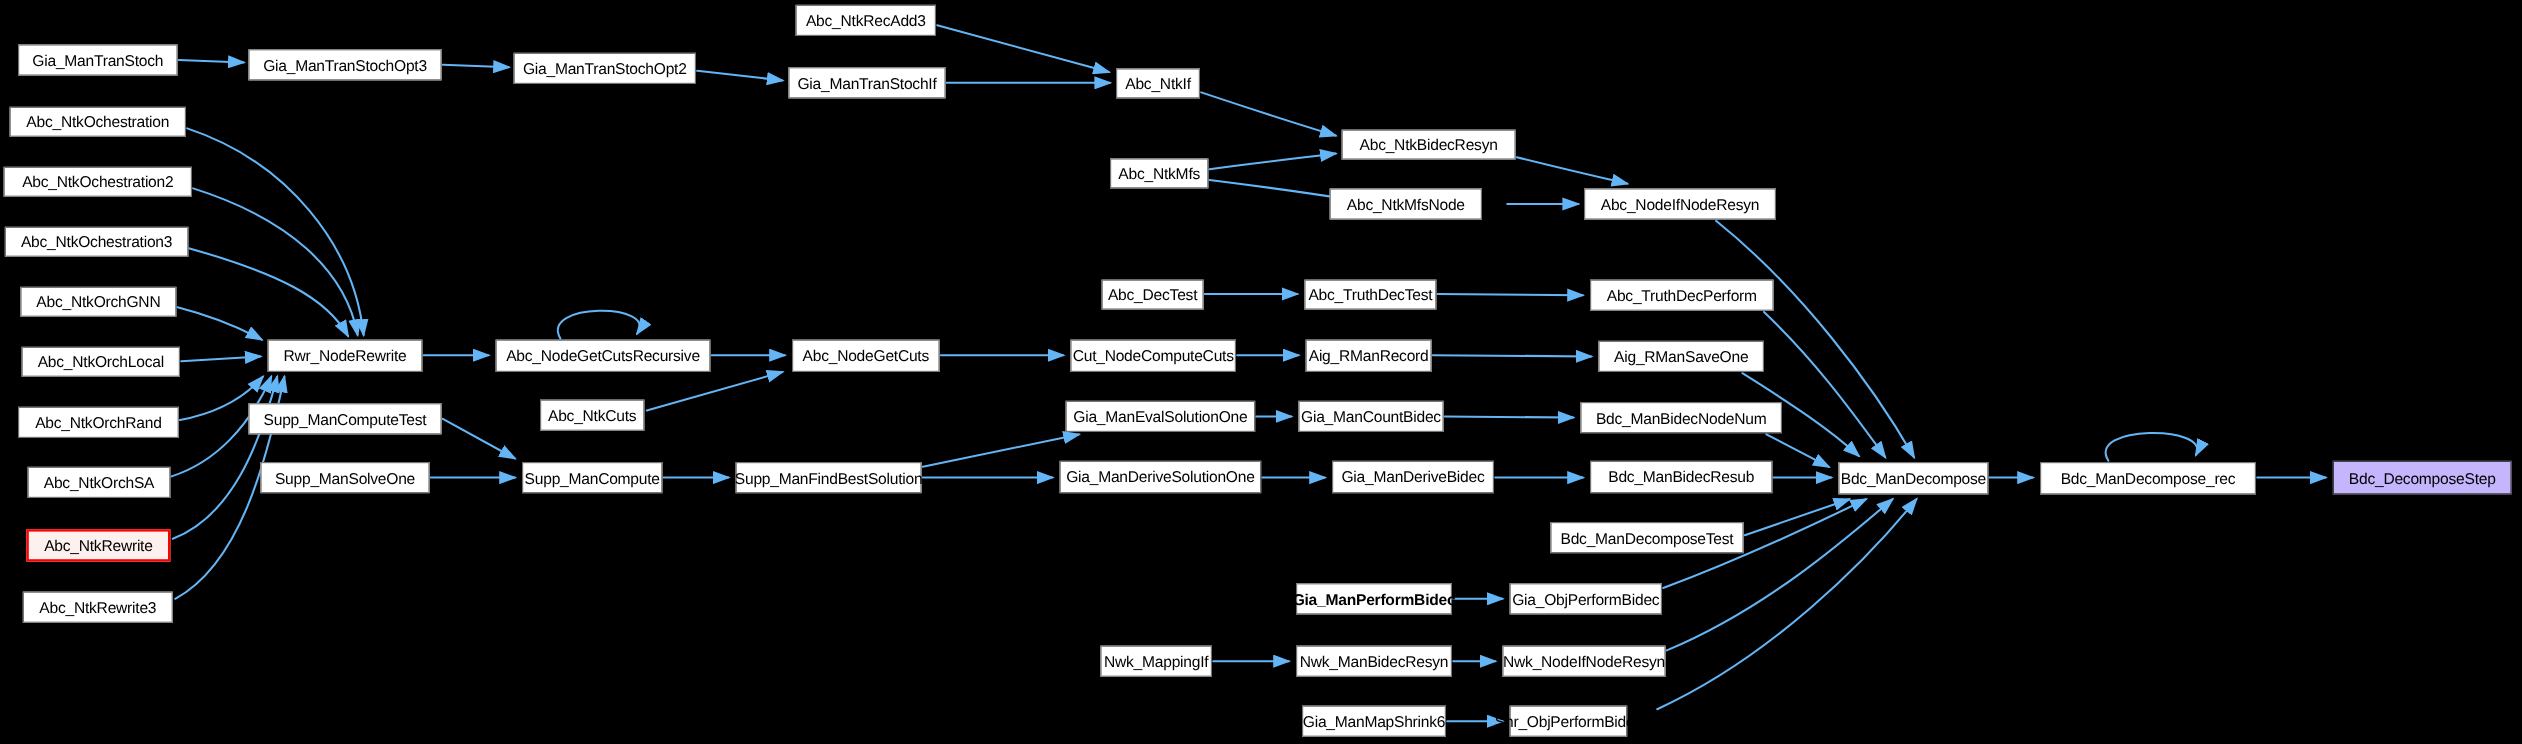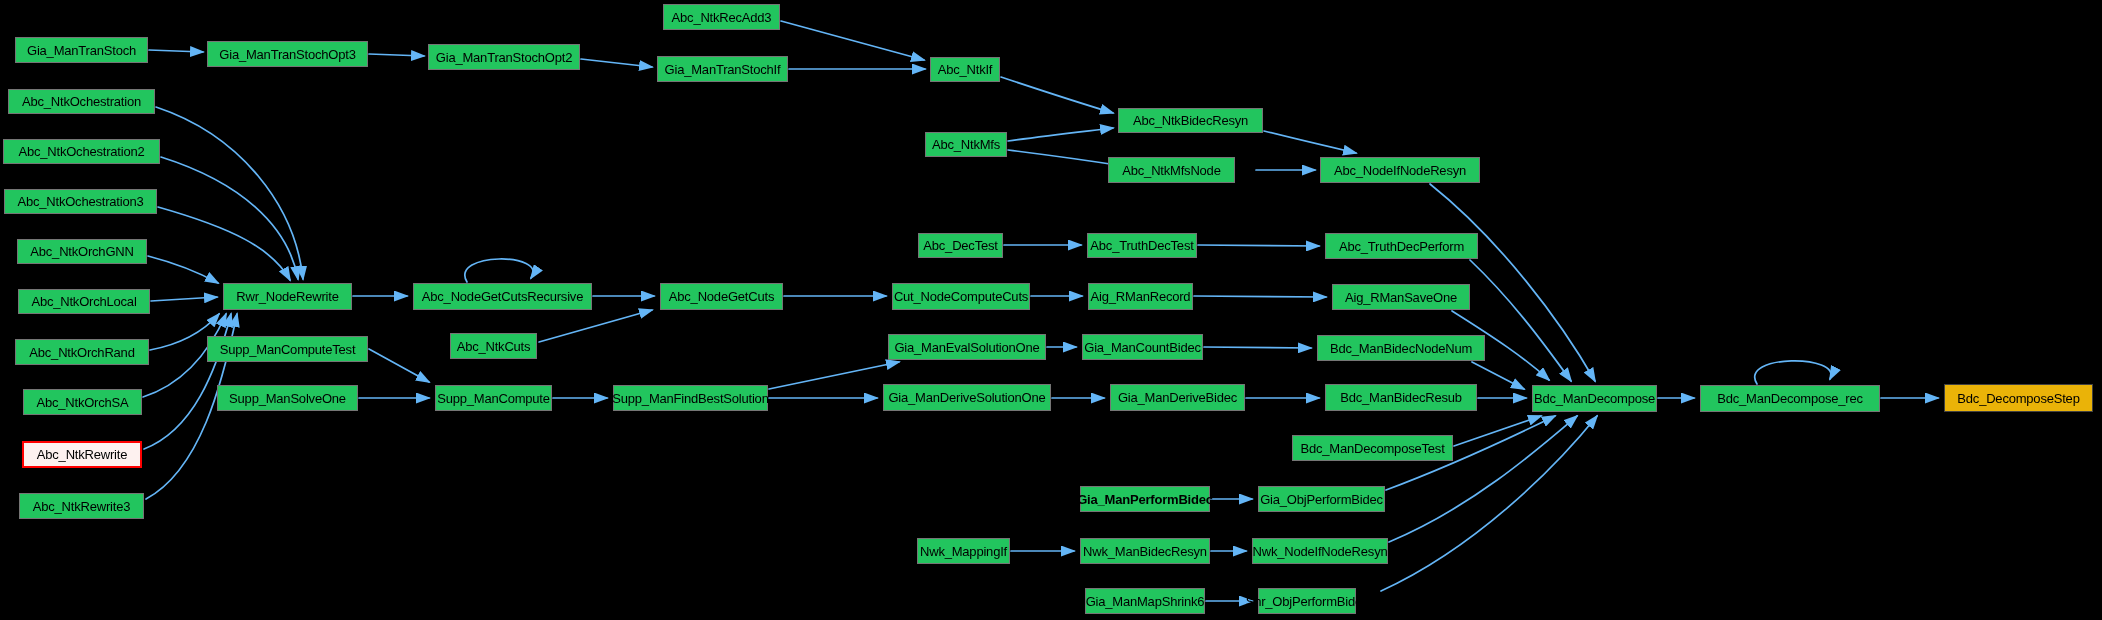--- a/index.html
+++ b/index.html
@@ -18,38 +18,38 @@
   .edges-layer {
     position: absolute;
     left: 0; top: 0;
     width: 2102px;
     height: 620px;
     z-index: 1;
   }
   .node {
     position: absolute;
     box-sizing: border-box;
-    background: #22c55e;
+    background: #ffffff;
     border: 1.5px solid #757575;
     color: #000000;
     font-size: 13px;
     letter-spacing: -0.2px;
     display: flex;
     align-items: center;
     justify-content: center;
     white-space: nowrap;
     z-index: 2;
     cursor: pointer;
   }
   .node.highlight {
     background: #fdf1ef;
     border: 2.5px solid #ff0000;
   }
   .node.current {
-    background: #eab308;
+    background: #c4b5fd;
     border: 1.5px solid #424242;
     cursor: default;
   }
 </style>
 </head>
 <body>
 
 <div class="canvas">
   <svg class="edges-layer" width="2102" height="620" viewBox="0 0 2102 620" xmlns="http://www.w3.org/2000/svg">
     <defs>

